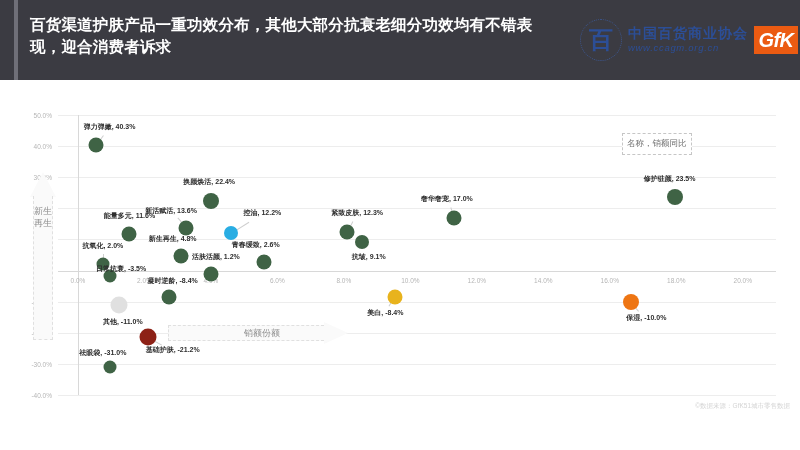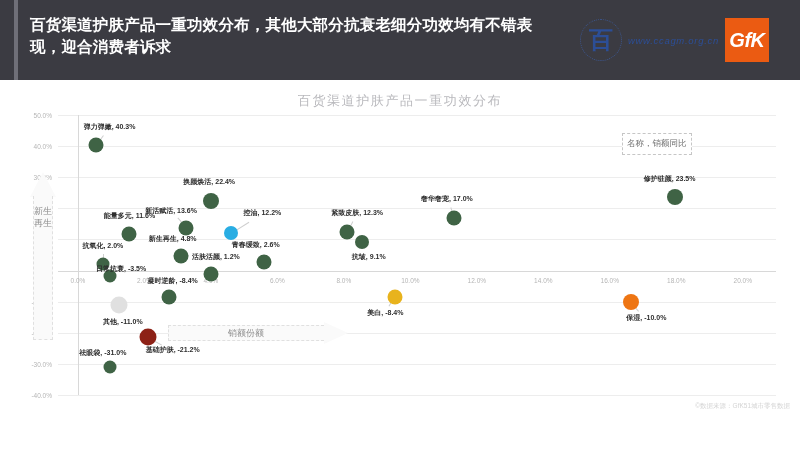--- a/index.html
+++ b/index.html
@@ -78,21 +78,21 @@
   .ccagm-url {
     color: #2c4e96;
     font-size: 9.5px;
     font-style: italic;
     letter-spacing: 0.7px;
     margin-top: 2px;
   }
   .gfk-logo {
     flex: 0 0 auto;
     margin-left: 6px;
-    width: 44px; height: 44px;
+    width: 44px; height: 28px;
     background: #eb5b12;
     color: #ffffff;
     font-size: 20px;
     font-weight: bold;
     font-style: italic;
     display: flex; align-items: center; justify-content: center;
     letter-spacing: -0.5px;
   }
 
   
@@ -220,21 +220,21 @@
   }
   .arrow-h .head {
     position: absolute; right: 0; top: 0;
     width: 0; height: 0;
     border-top: 11px solid transparent;
     border-bottom: 11px solid transparent;
     border-left: 24px solid #fafafa;
   }
   .arrow-h-label {
     position: absolute;
-    left: 168px; top: 327px;
+    left: 184px; top: 327px;
     width: 156px;
     text-align: center;
     color: #8d8d8d;
     font-size: 9px;
     font-family: "Liberation Serif", "DejaVu Serif", serif;
   }
 
   
   .legend-box {
     position: absolute;
@@ -266,26 +266,26 @@
     <div class="header-accent"></div>
     <div class="header-title">百货渠道护肤产品一重功效分布，其他大部分抗衰老细分功效均有不错表现，迎合消费者诉求</div>
   </div>
 
   <div class="logo-wrap">
     <div class="ccagm-mark">
       <div class="ring"></div>
       <div class="glyph">百</div>
     </div>
     <div class="ccagm-text">
+      <div class="ccagm-cn">中国百货商业协会</div>
       <div class="ccagm-url">www.ccagm.org.cn</div>
     </div>
     <div class="gfk-logo">GfK</div>
   </div>
 
-  <div class="chart-title">百货渠道护肤产品一重功效分布</div>
 
   <div class="plot" id="plot">
       <div class="gridline-h" style="top: 0px;"></div>
       <div class="tick-y" style="left: -46px; top: 0px;">50.0%</div>
       <div class="gridline-h" style="top: 31.1111px;"></div>
       <div class="tick-y" style="left: -46px; top: 31.1111px;">40.0%</div>
       <div class="gridline-h" style="top: 62.2222px;"></div>
       <div class="tick-y" style="left: -46px; top: 62.2222px;">30.0%</div>
       <div class="gridline-h" style="top: 93.3333px;"></div>
       <div class="tick-y" style="left: -46px; top: 93.3333px;">20.0%</div>

